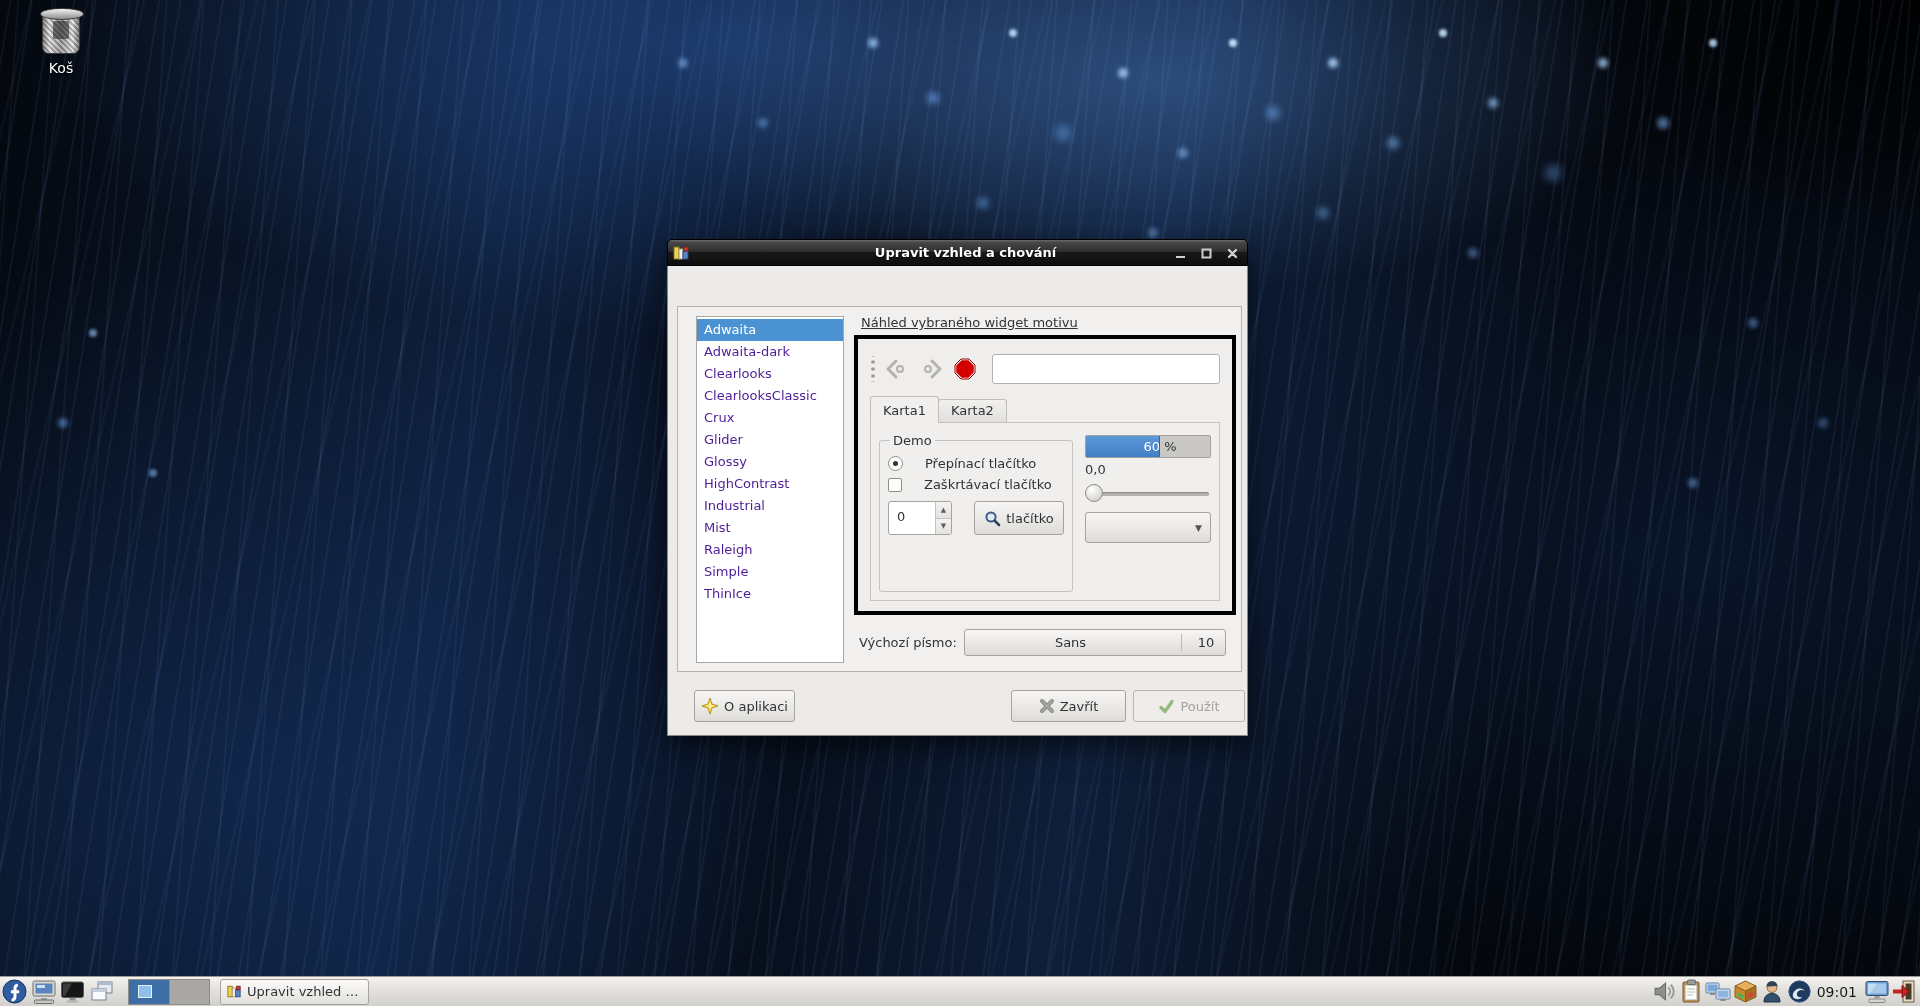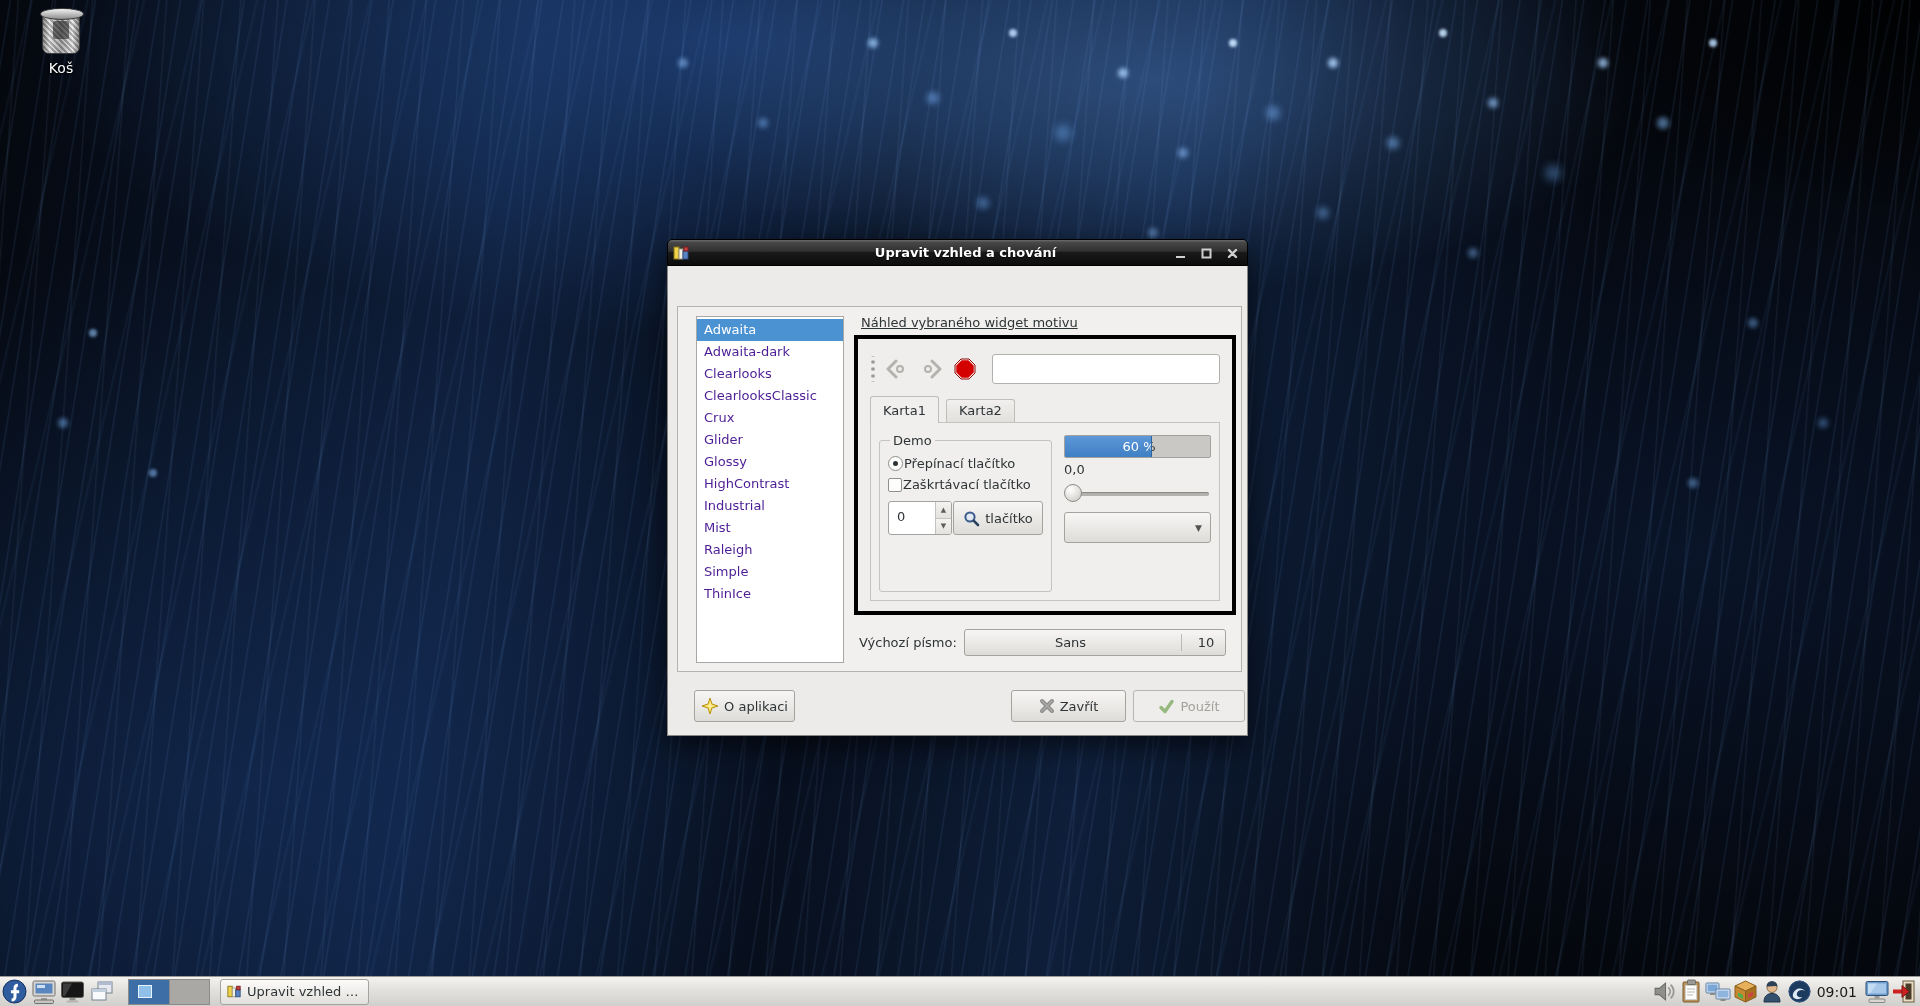--- a/index.html
+++ b/index.html
@@ -109,29 +109,29 @@
   }
   .pv-inner{ position:absolute; inset:0; padding:8px 12px 10px; display:flex; flex-direction:column; }
   .pv-menubar{ display:flex; gap:26px; align-items:center; height:27px; border-bottom:1px solid #d9d7d3; padding-left:4px; }
   .pv-menubar span{ font-size:13px; }
   .pv-toolbar{ display:flex; align-items:center; height:42px; padding-top:2px; }
   .tb-handle{ width:6px; height:26px; margin:0 6px 0 0;
     background-image:radial-gradient(circle 1.5px, #9a9894 1.5px, transparent 2px);
     background-size:6px 7px; background-repeat:repeat-y; background-position:center; }
   .tb-ico{ width:30px; height:28px; display:flex; align-items:center; justify-content:center; margin-right:4px; }
   .pv-entry{ flex:1; height:30px; margin-left:8px; background:#fff; border:1px solid #b3b1ad; border-radius:3px; }
-  .pv-tabs{ display:flex; align-items:flex-end; margin-top:7px; height:27px;gap:8px; }
+  .pv-tabs{ display:flex; align-items:flex-end; margin-top:7px; height:27px; }
   .pv-tab{ padding:3px 12px 4px; background:linear-gradient(180deg,#f1f0ee,#e2e0dd); border:1px solid #c0beba;
            border-bottom:none; border-radius:3px 3px 0 0; margin-right:-1px; height:24px; }
   .pv-tab.active{ background:#f0efed; height:27px; padding-top:6px; position:relative; z-index:2; }
   .pv-content{ border:1px solid #c5c3bf; margin-top:-1px; flex:1; display:flex; padding:10px 8px 8px; gap:12px; background:#f0efed; }
 
   fieldset.demo{ width:170px; border:1px solid #c5c3bf; border-radius:3px; padding:2px 8px 15px; }
   fieldset.demo legend{ font-size:13px; padding:0 3px; margin-left:2px; }
-  .ctl-row{ display:flex; align-items:center; gap:1px; margin-top:6px; font-size:13px; white-space:nowrap; }
+  .ctl-row{ display:flex; align-items:center; gap:22px; margin-top:6px; font-size:13px; white-space:nowrap; }
   .radio{ width:15px; height:15px; border-radius:50%; background:#fdfdfc; border:1px solid #918f8b; position:relative; flex:none; }
   .radio::after{ content:""; position:absolute; left:4px; top:4px; width:5px; height:5px; border-radius:50%; background:#2e3436; }
   .checkbox{ width:14px; height:14px; border-radius:2px; background:#fdfdfc; border:1px solid #918f8b; flex:none; }
   .spin{ display:flex; width:64px; height:34px; border:1px solid #a5a39f; border-radius:3px; background:#fff; overflow:hidden; }
   .spin .val{ flex:1; padding:7px 0 0 8px; font-size:13px; }
   .spin .arrows{ width:16px; display:flex; flex-direction:column; border-left:1px solid #c5c3bf; }
   .spin .arrows span{ flex:1; display:flex; align-items:center; justify-content:center; font-size:7px; color:#5f5d59; background:linear-gradient(180deg,#f4f3f1,#e4e2df); }
   .spin .arrows span + span{ border-top:1px solid #c5c3bf; }
   .gtk-btn{
     display:flex; align-items:center; justify-content:center; gap:5px;

